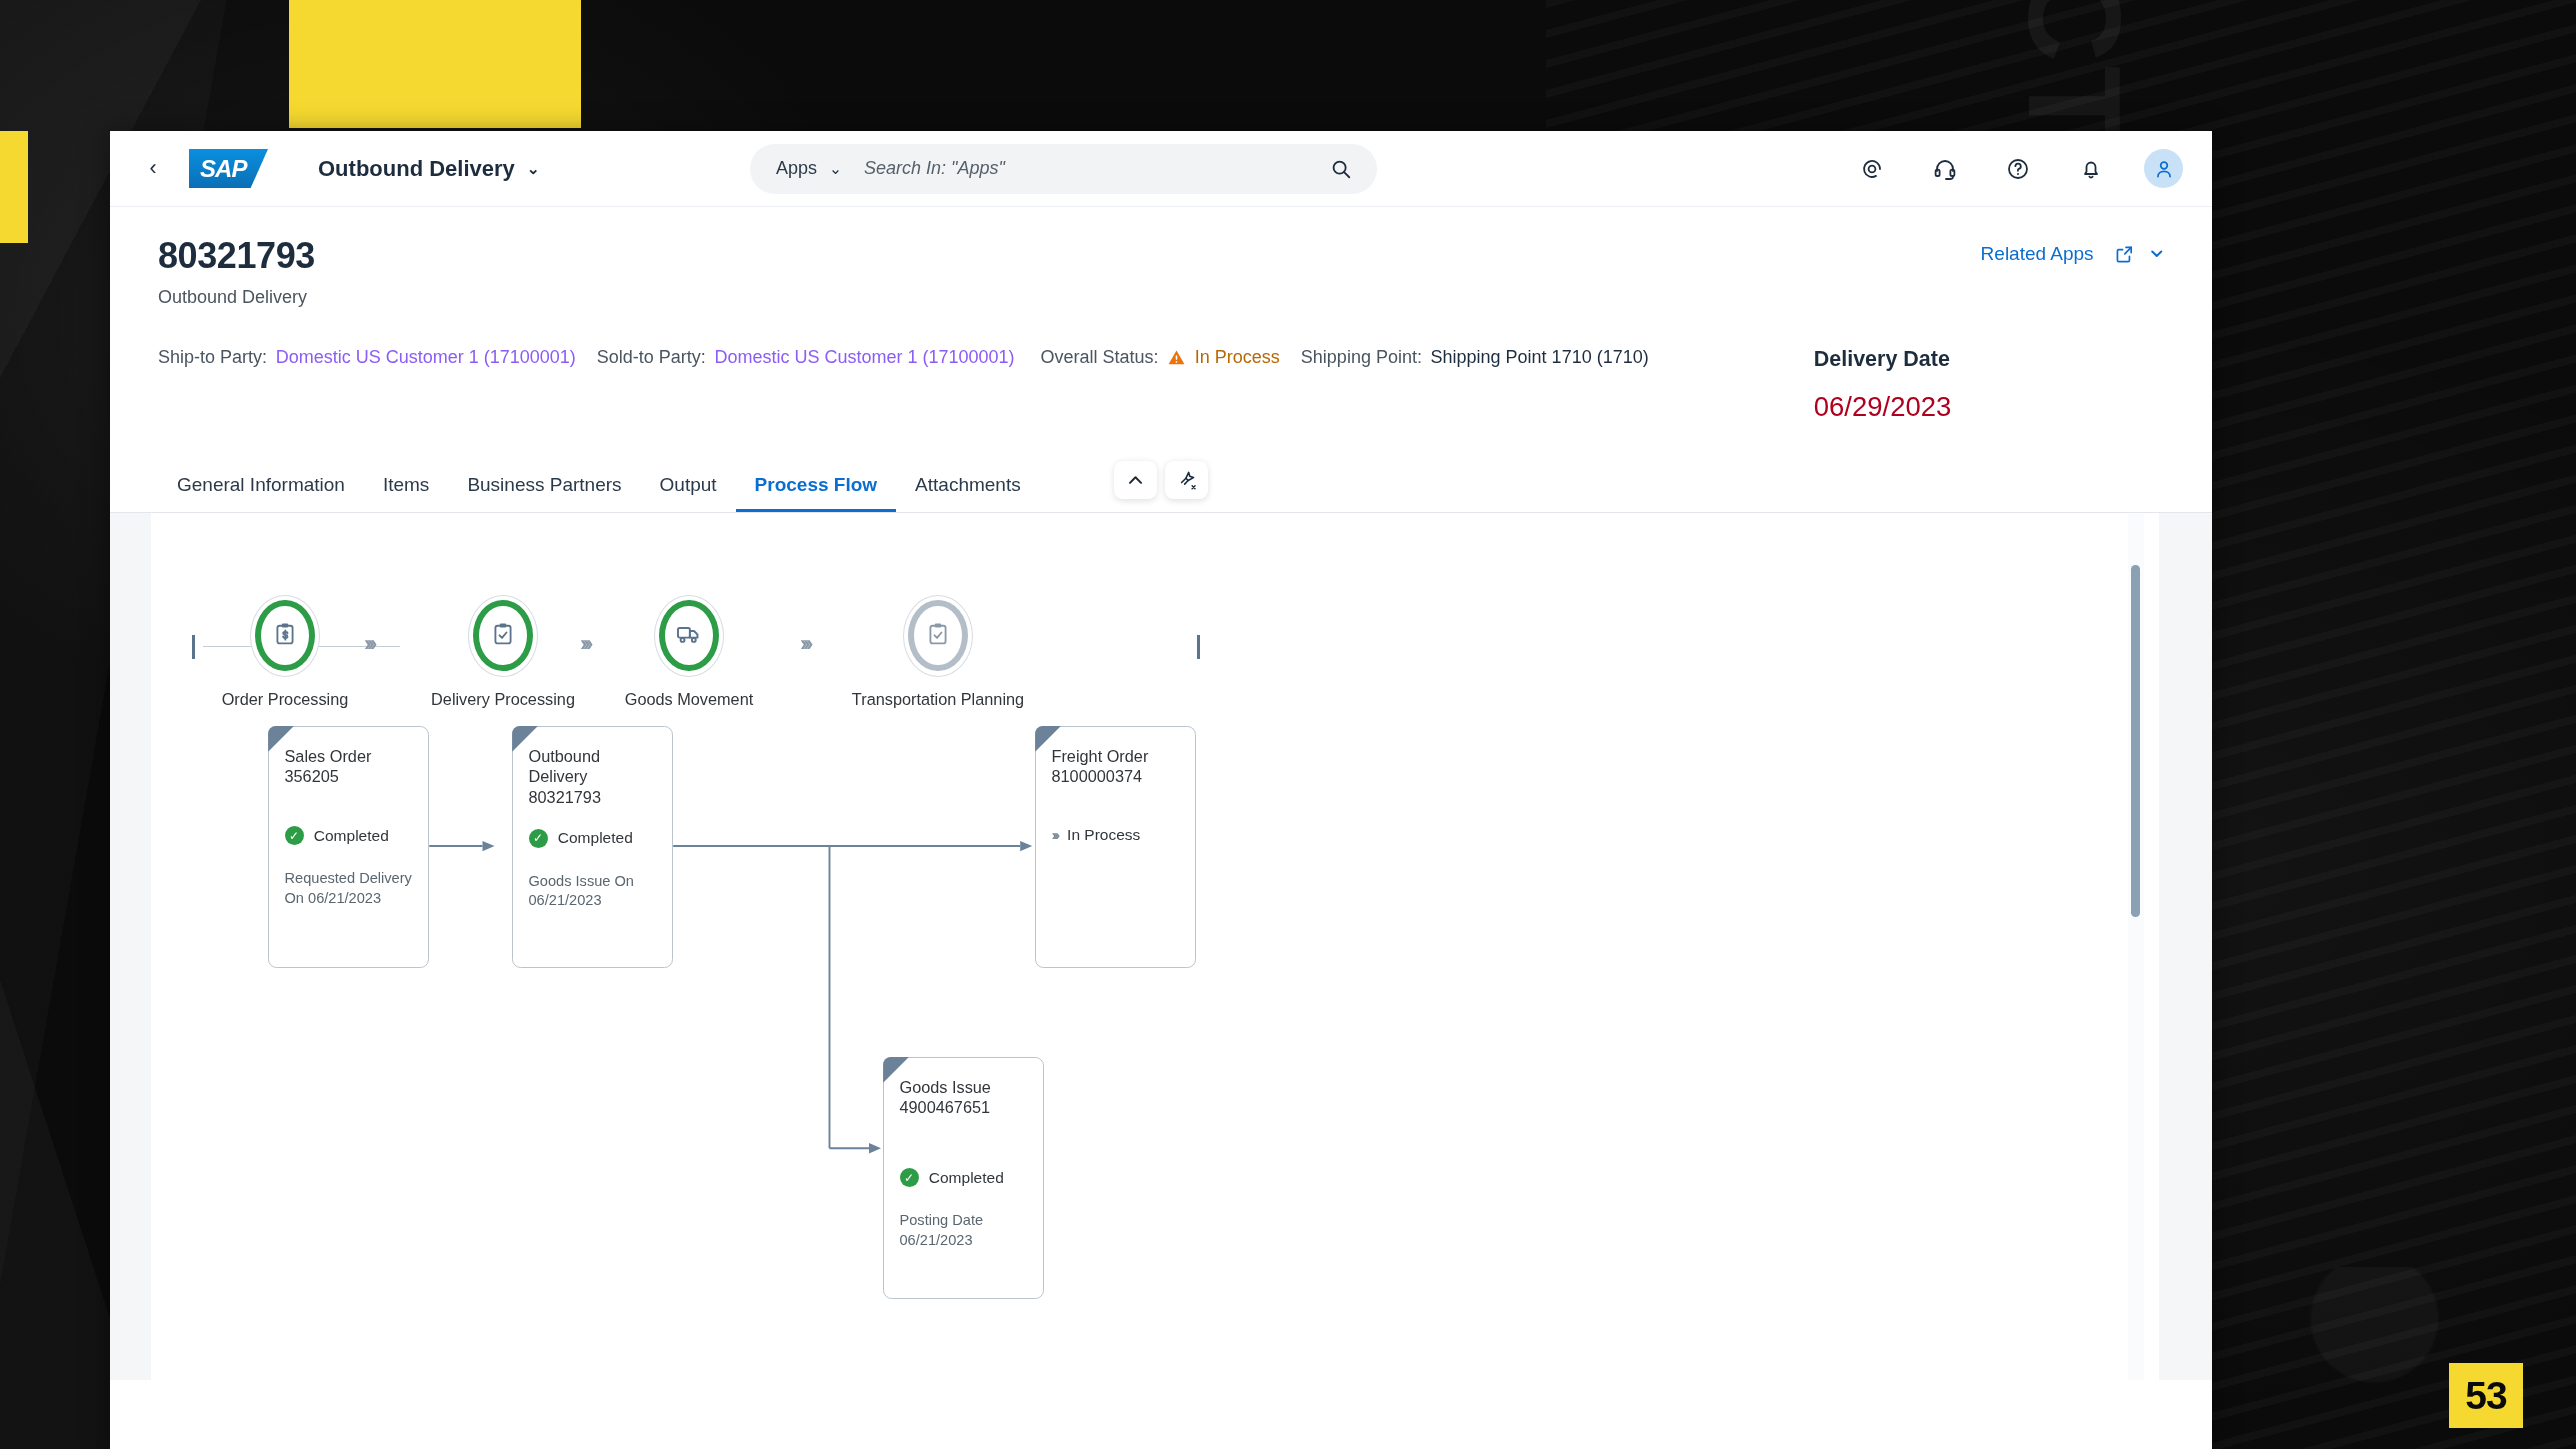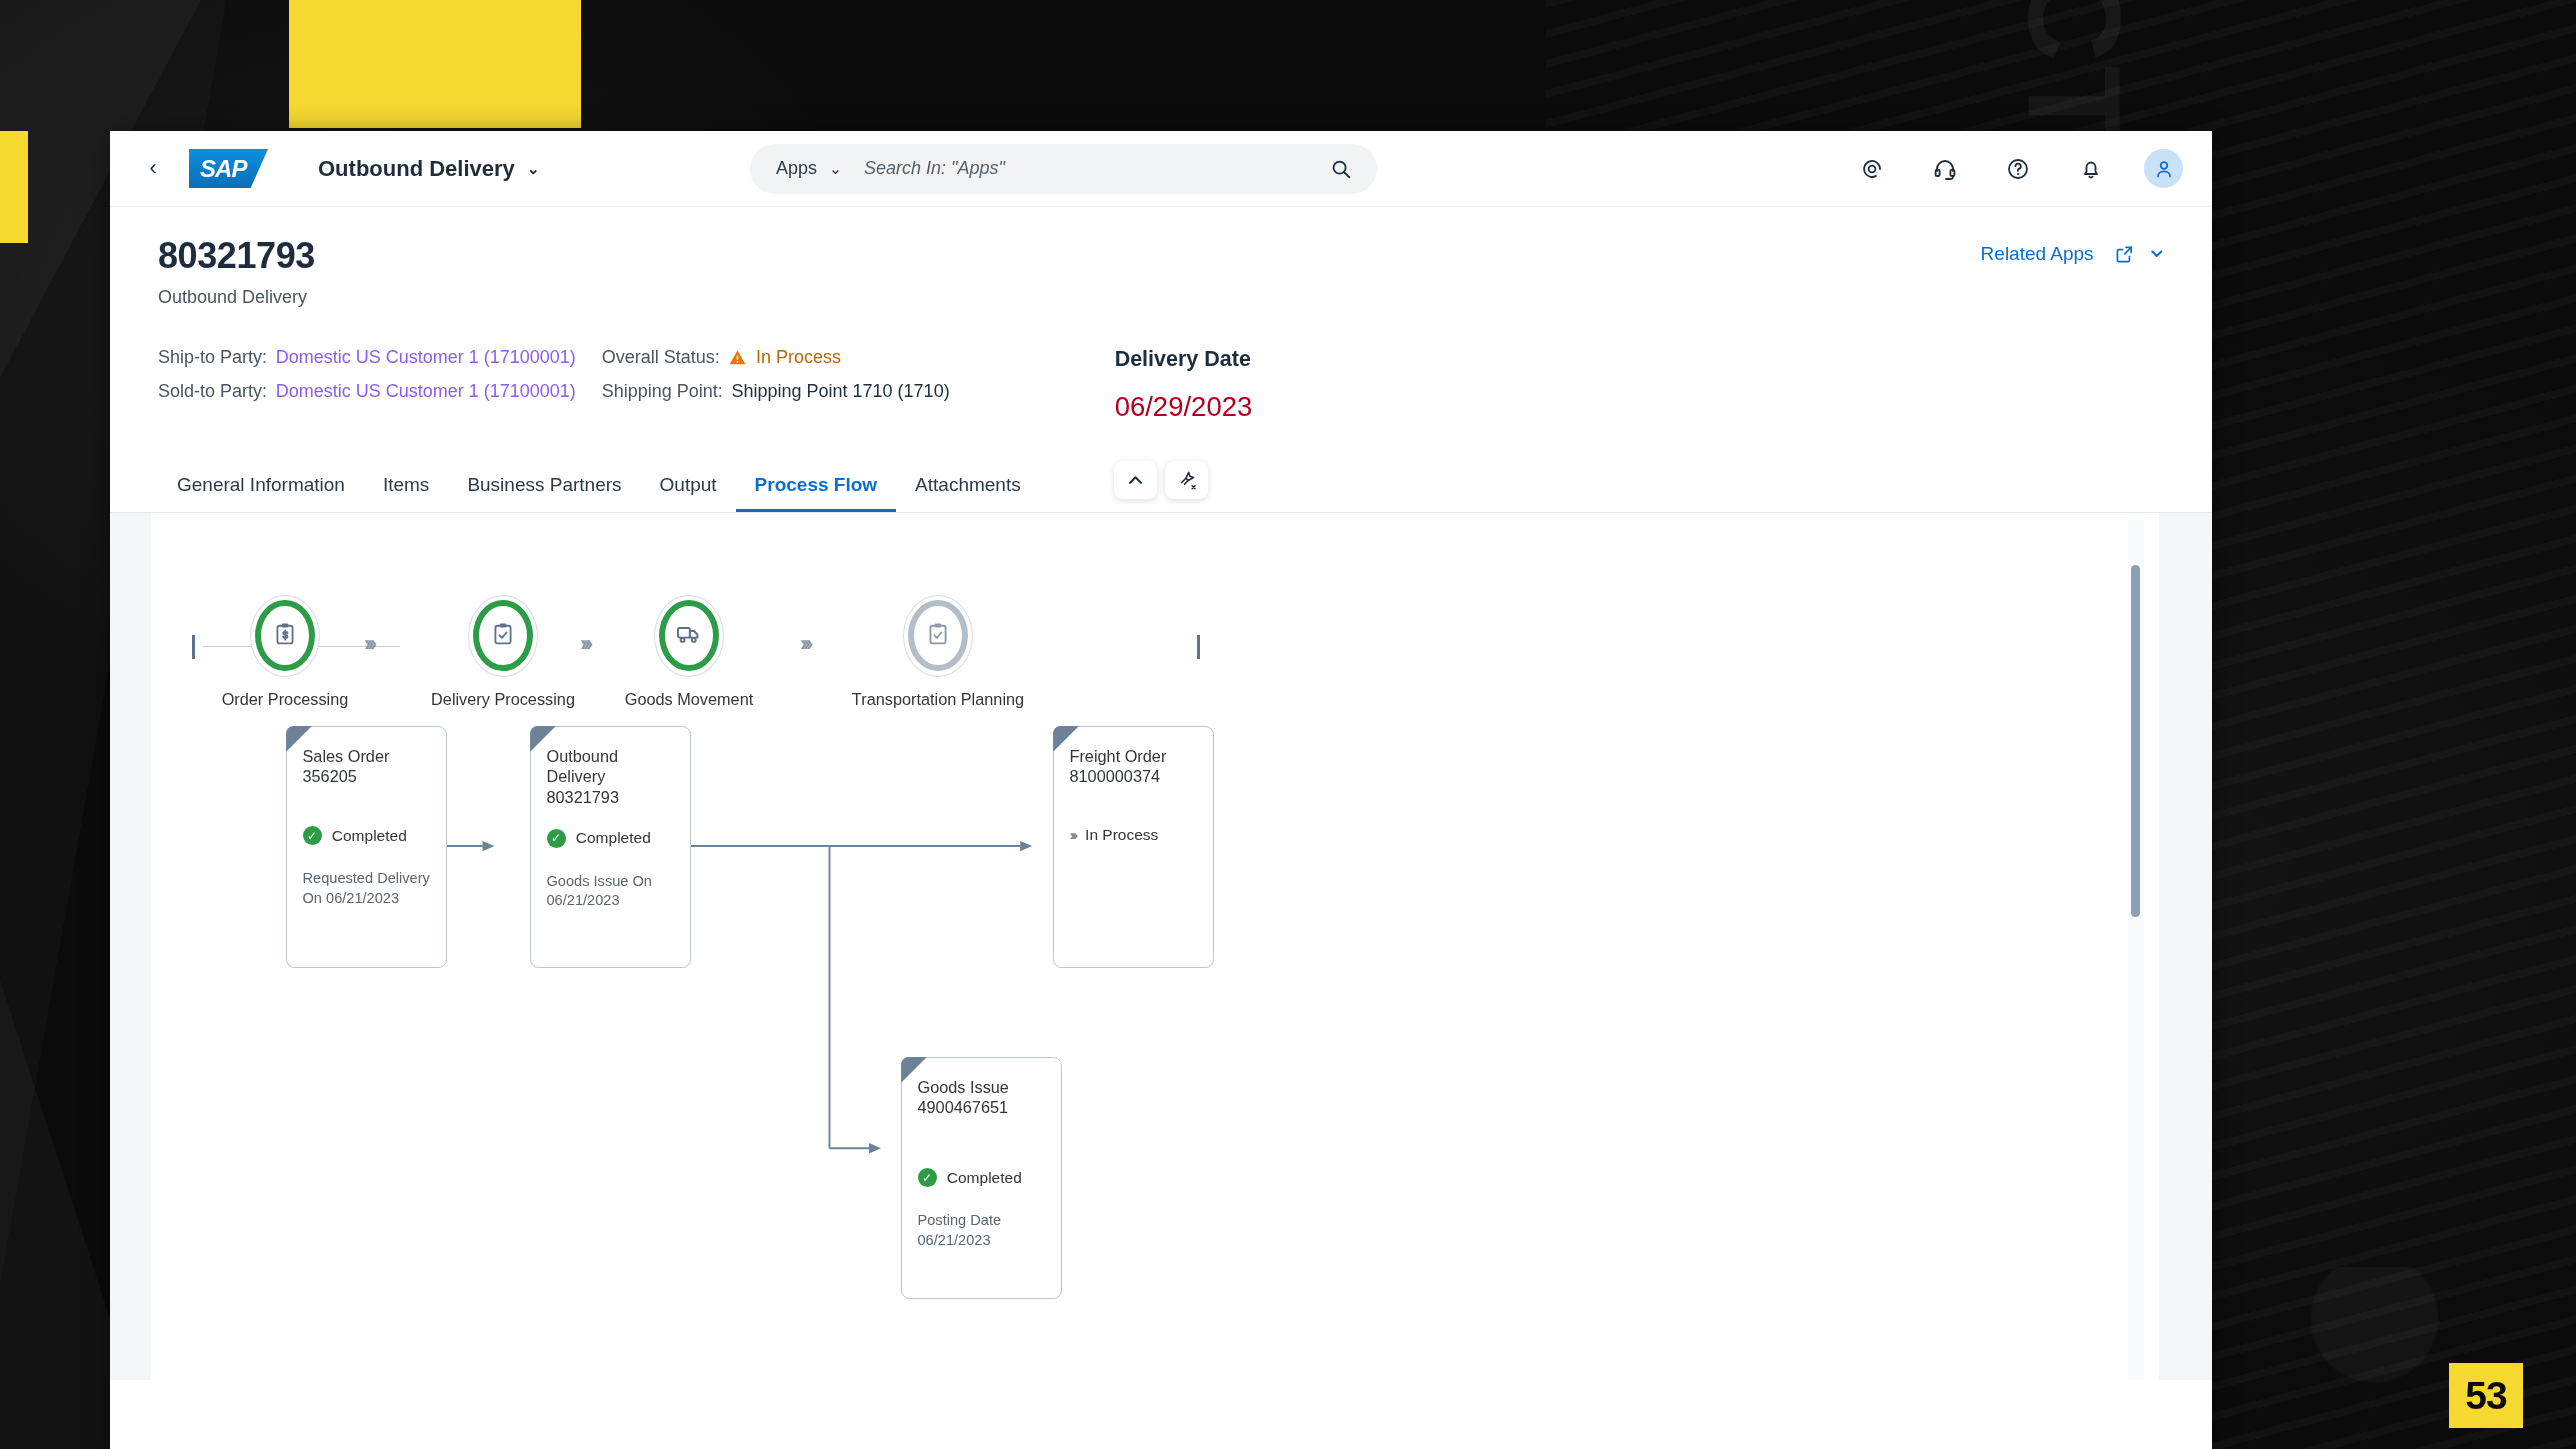--- a/index.html
+++ b/index.html
@@ -179,21 +179,21 @@
     display: flex; align-items: center; gap: 20.6px;
     color: #0a6ed1; font-size: 19px; cursor: pointer;
   }
   .ra-icons { display: flex; align-items: center; gap: 13.7px; }
 
   .facts {
     display: flex; align-items: flex-start;
     margin-top: 39px;
     gap: 0;
   }
-  .fact-col { display: flex; flex-direction: column; gap: 13px; }
+  .fact-col { display: flex; flex-direction: row; gap: 21px; align-items: flex-end; }
   .fact-row { display: flex; align-items: center; font-size: 18px; white-space: nowrap; }
   .fact-label { color: #4a5560; margin-right: 8.6px; }
   .fact-link { color: #8b5cf6; cursor: pointer; }
   .fact-val { color: #1d2d3e; }
   .col-2 { margin-left: 26px; }
   .status-warn { color: #b86803; display: flex; align-items: center; gap: 8.6px; }
 
   .delivery-block { margin-left: 165px; }
   .dd-label { font-size: 21.5px; font-weight: 700; color: #1d2d3e; }
   .dd-value { font-size: 27.5px; color: #b00020; margin-top: 19px; }
@@ -277,21 +277,20 @@
   }
 
   
   .doc {
     position: absolute;
     width: 161px; height: 242px;
     background: #fff;
     border: 0.9px solid #b9c4ce;
     border-radius: 8.6px 8.6px 8.6px 8.6px;
     padding: 19px 15.5px 0 15.5px;
-    margin-left: 18px;
   }
   .doc::before {
     content: "";
     position: absolute; left: -0.9px; top: -0.9px;
     width: 26px; height: 26px;
     background: #6b8299;
     clip-path: polygon(0 0, 100% 0, 0 100%);
     border-top-left-radius: 7.7px;
   }
   .doc-title { font-size: 16.3px; color: #32363a; line-height: 1.28; }

